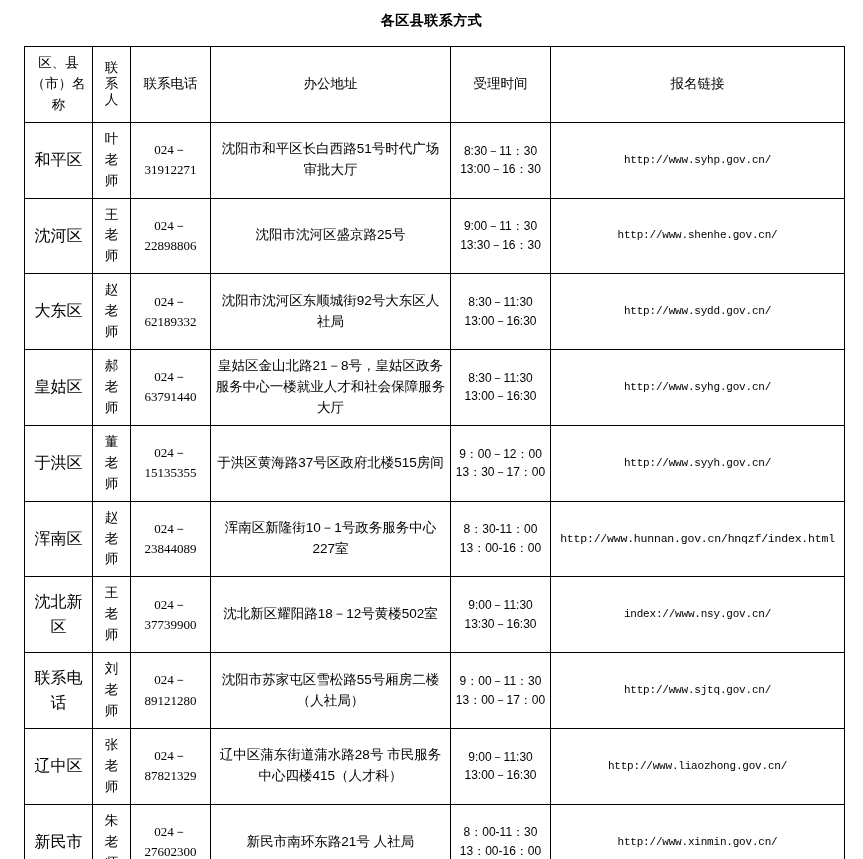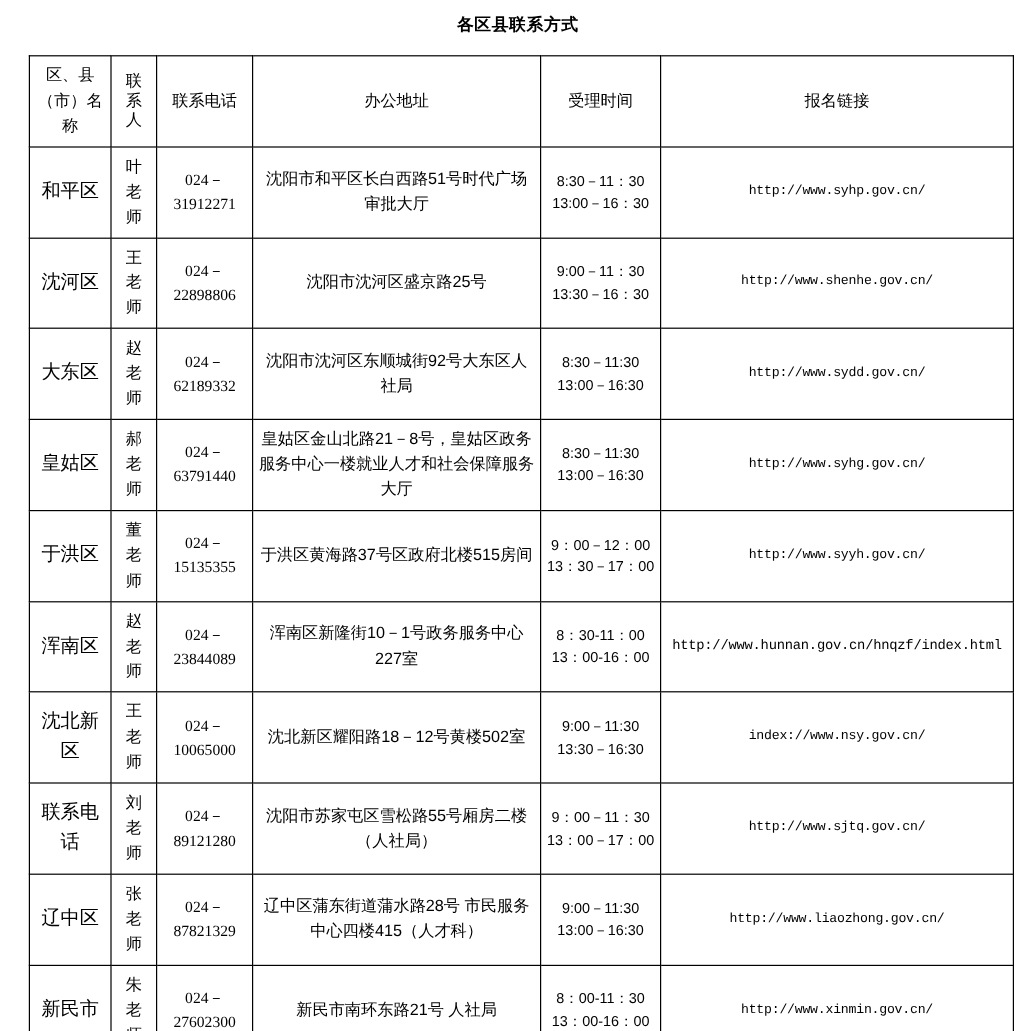--- a/index.html
+++ b/index.html
@@ -228,21 +228,21 @@
           </tr>
           <tr>
             <td class="cell-name">沈北新区</td>
             <td class="cell-who">
               <span class="vert-char">王</span>
               <span class="vert-char">老</span>
               <span class="vert-char">师</span>
             </td>
             <td class="cell-tel">
               <span class="tel-line">024－</span>
-              <span class="tel-line">10065000</span>
+              <span class="tel-line">37739900</span>
             </td>
             <td class="cell-addr">沈北新区耀阳路18－12号黄楼502室</td>
             <td class="cell-time">9:00－11:30
 13:30－16:30</td>
             <td class="cell-link">index://www.nsy.gov.cn/</td>
           </tr>
           <tr>
             <td class="cell-name">联系电话</td>
             <td class="cell-who">
               <span class="vert-char">刘</span>

